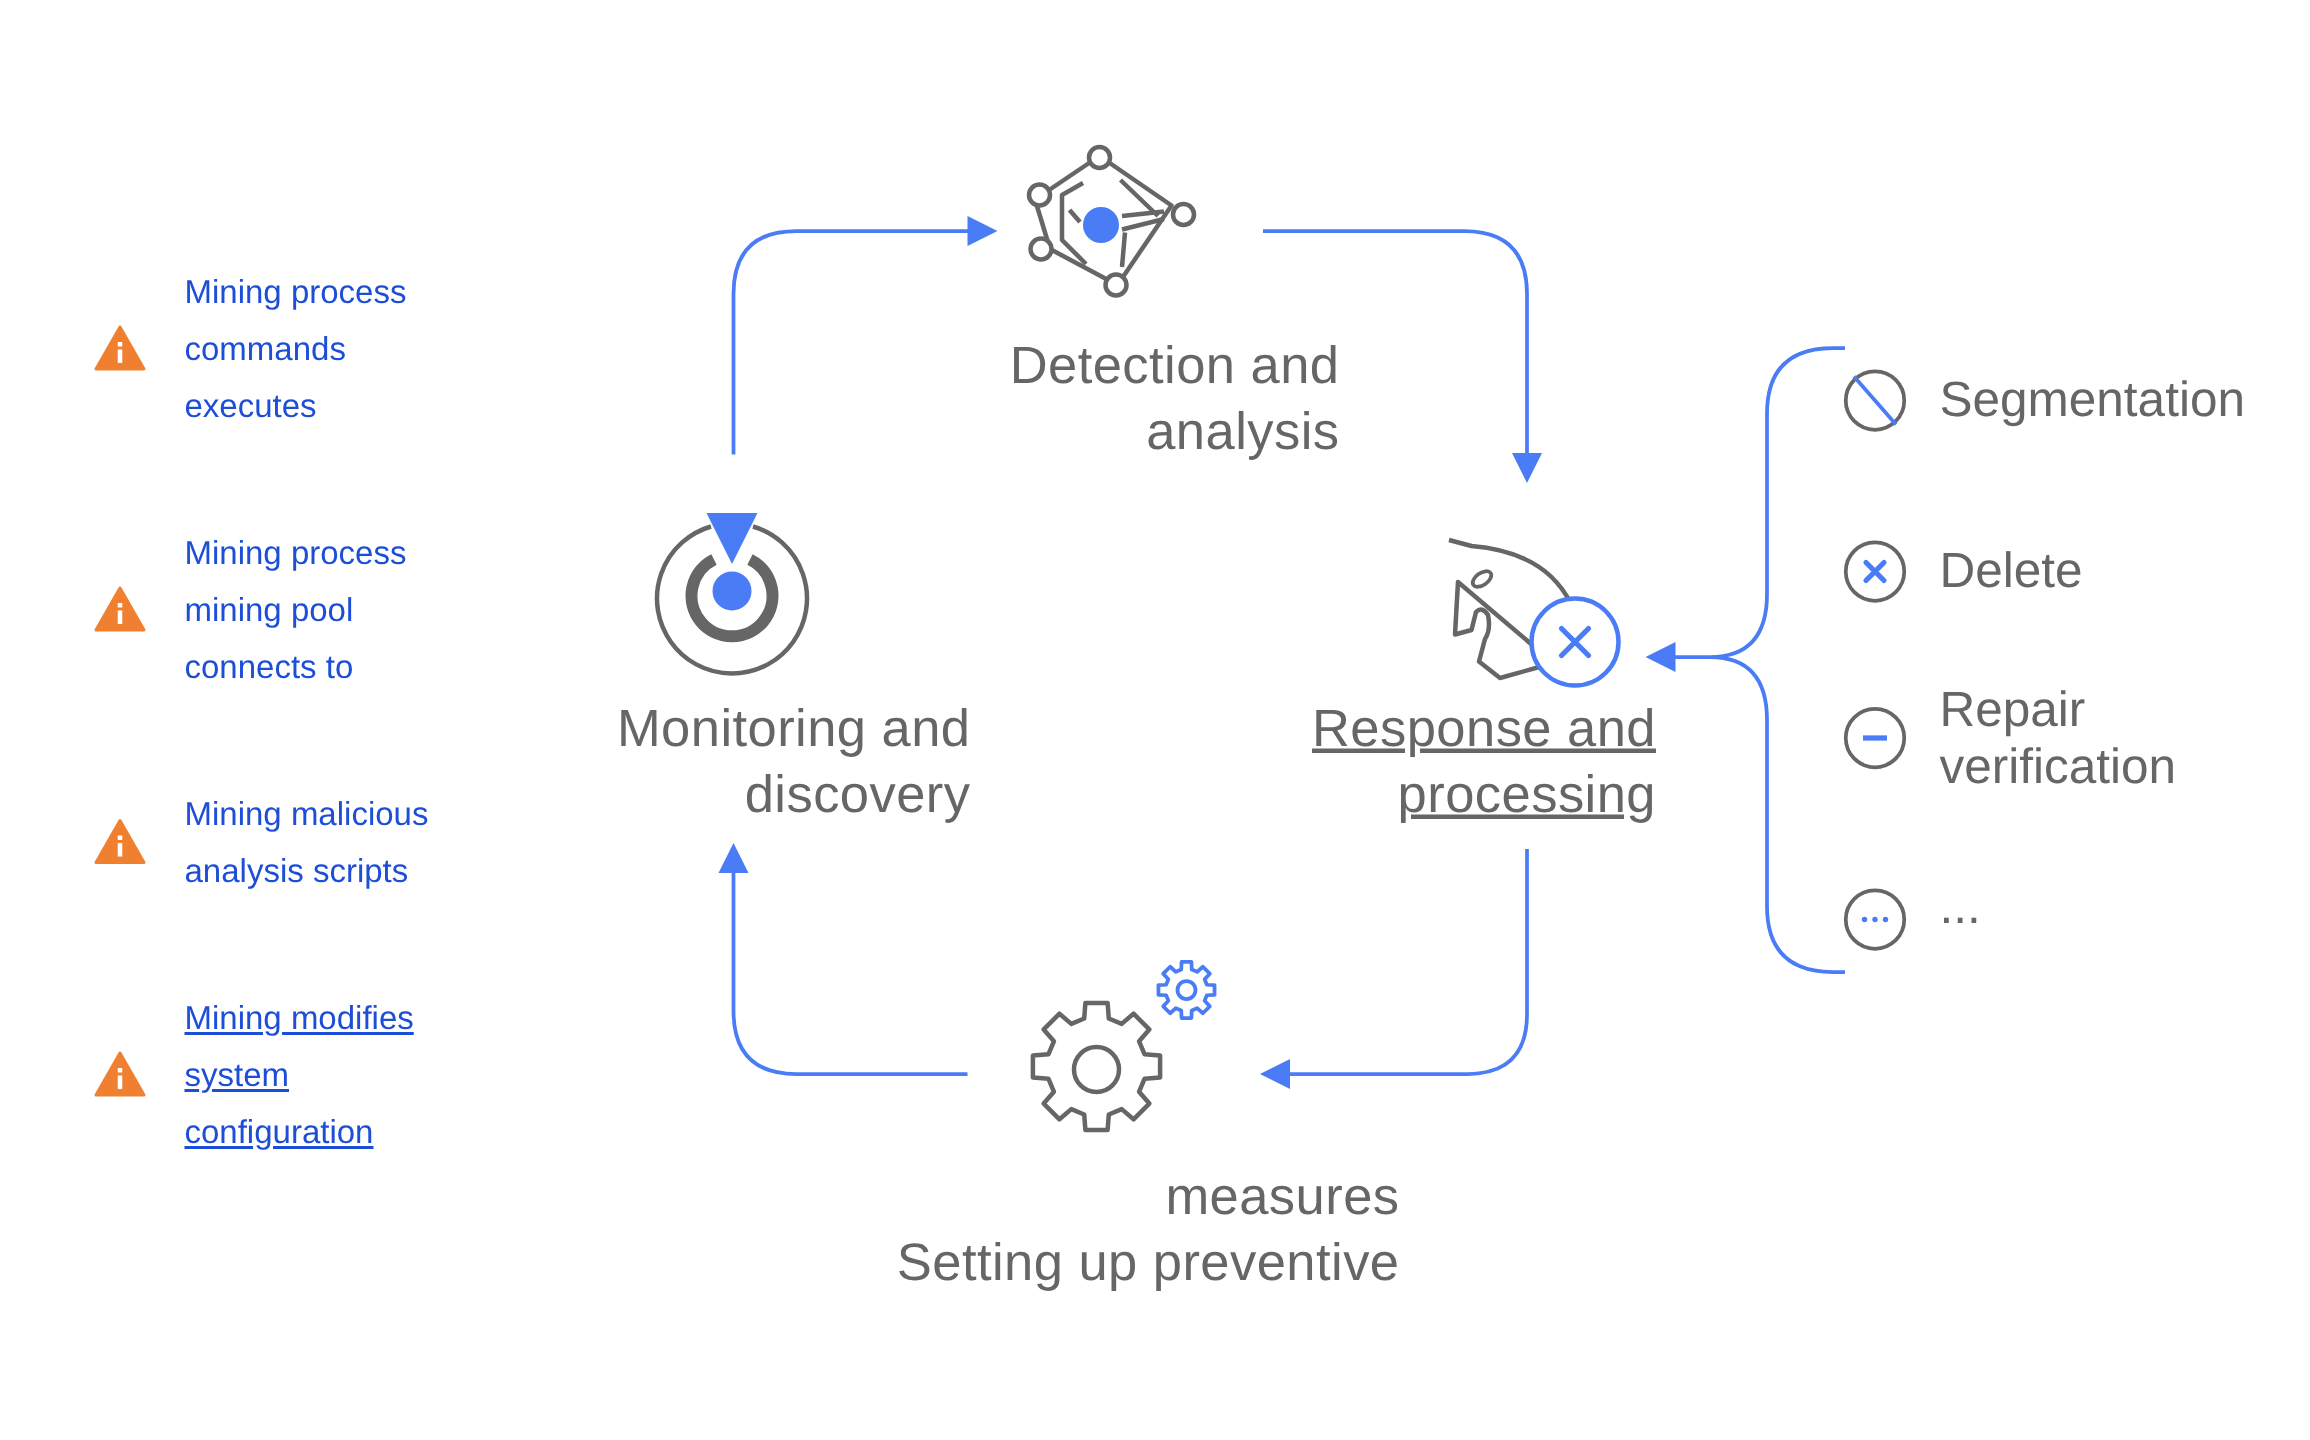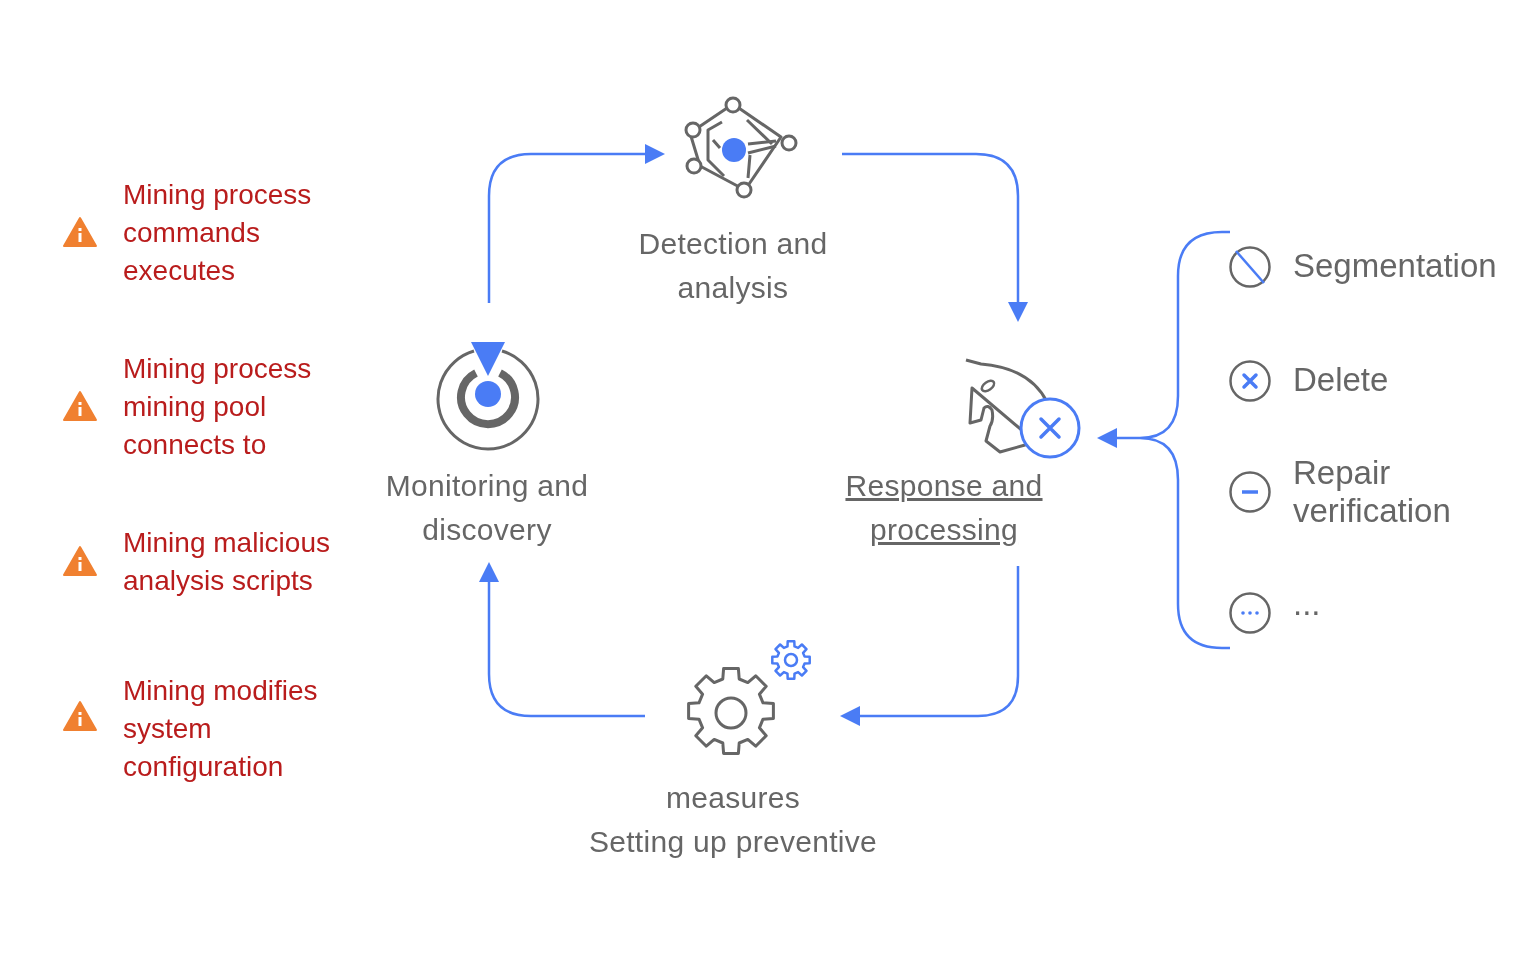--- a/index.html
+++ b/index.html
@@ -1,22 +1,22 @@
 <!DOCTYPE html>
 <html><head>
 <meta charset="utf-8">
 <style>
   html, body { margin: 0; padding: 0; background: #ffffff; }
   body { width: 1540px; height: 960px; position: relative; overflow: hidden;
          font-family: "Liberation Sans", sans-serif; color: #666666; }
   #canvas { position: absolute; left: 0; top: 0; width: 1540px; height: 960px; }
-  .stage-label { position: absolute; text-align: center; font-size: 30px; line-height: 44px;
+  .stage-label { position: absolute; text-align: right; font-size: 35px; line-height: 44px;
                  color: #666666; font-weight: 500; letter-spacing: 0.3px; }
   .threat { position: absolute; left: 62px; display: flex; align-items: center; }
-  .threat-text { position: absolute; left: 61px; font-size: 28px; line-height: 38px; color: #b91c1c; white-space: nowrap; }
+  .threat-text { position: absolute; left: 61px; font-size: 22px; line-height: 38px; color: #1d4ed8; white-space: nowrap; }
   .warn-icon { position: absolute; left: 0; width: 36px; height: 32px; }
   .action { position: absolute; left: 1228px; height: 44px; }
   .action-icon { position: absolute; left: 0; top: 0; width: 44px; height: 44px; }
   .action-text { position: absolute; left: 65px; font-size: 33px; line-height: 38px; color: #666666; white-space: nowrap; }
 </style>
 </head>
 <body>
 
 <svg id="canvas" viewBox="0 0 1540 960" xmlns="http://www.w3.org/2000/svg">
   <defs>
@@ -134,21 +134,21 @@
       <div>Mining malicious</div>
       <div>analysis scripts</div>
     </div>
   </div>
   <div class="threat" style="top:660px; height:114px;">
     <svg class="warn-icon" style="top:40px;" viewBox="0 0 36 32">
         <path d="M18 2 L34 30 H2 Z" fill="#f08030" stroke="#f08030" stroke-width="2" stroke-linejoin="round"></path>
         <rect x="16.5" y="12" width="3" height="3" fill="#fff"></rect>
         <rect x="16.5" y="17" width="3" height="9" fill="#fff"></rect>
       </svg>
-    <div class="threat-text" style="top:12px;">
+    <div class="threat-text" style="top:0;text-decoration:underline;">
       <div>Mining modifies</div>
       <div>system</div>
       <div>configuration</div>
     </div>
   </div>
 </div>
 
 <div>
   <div class="action" style="top:245px;">
     <svg class="action-icon" viewBox="0 0 44 44">

